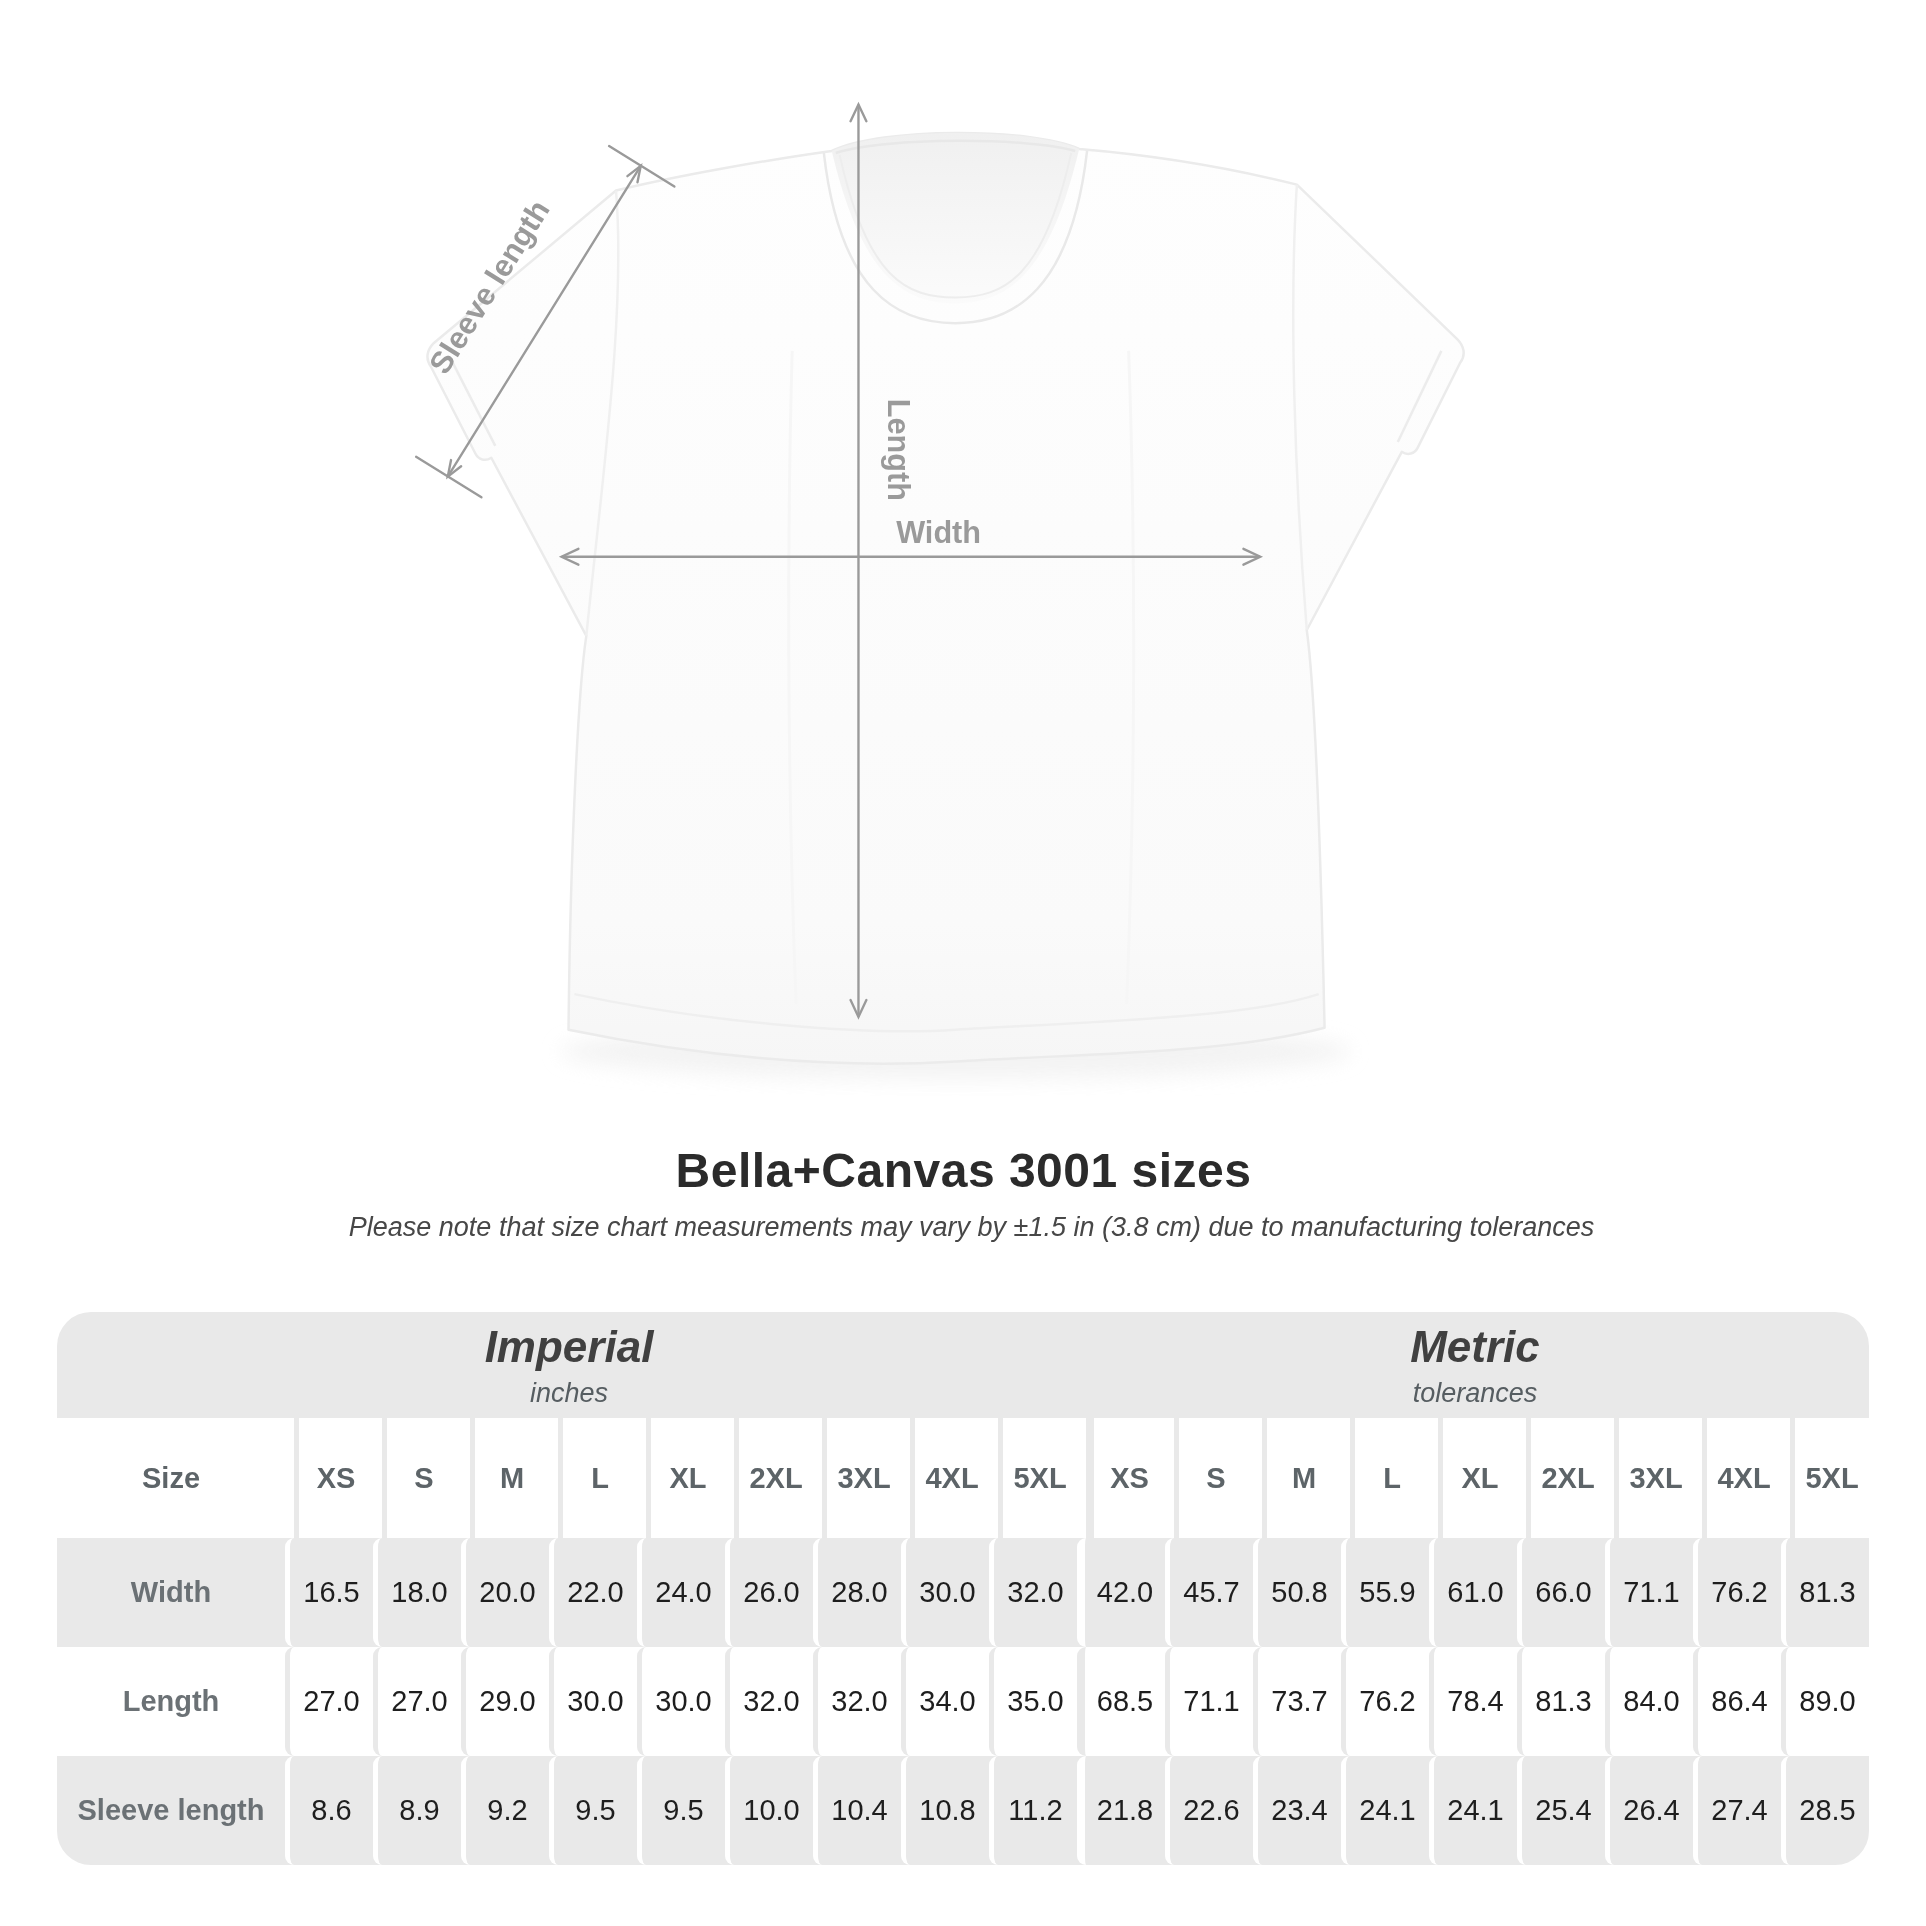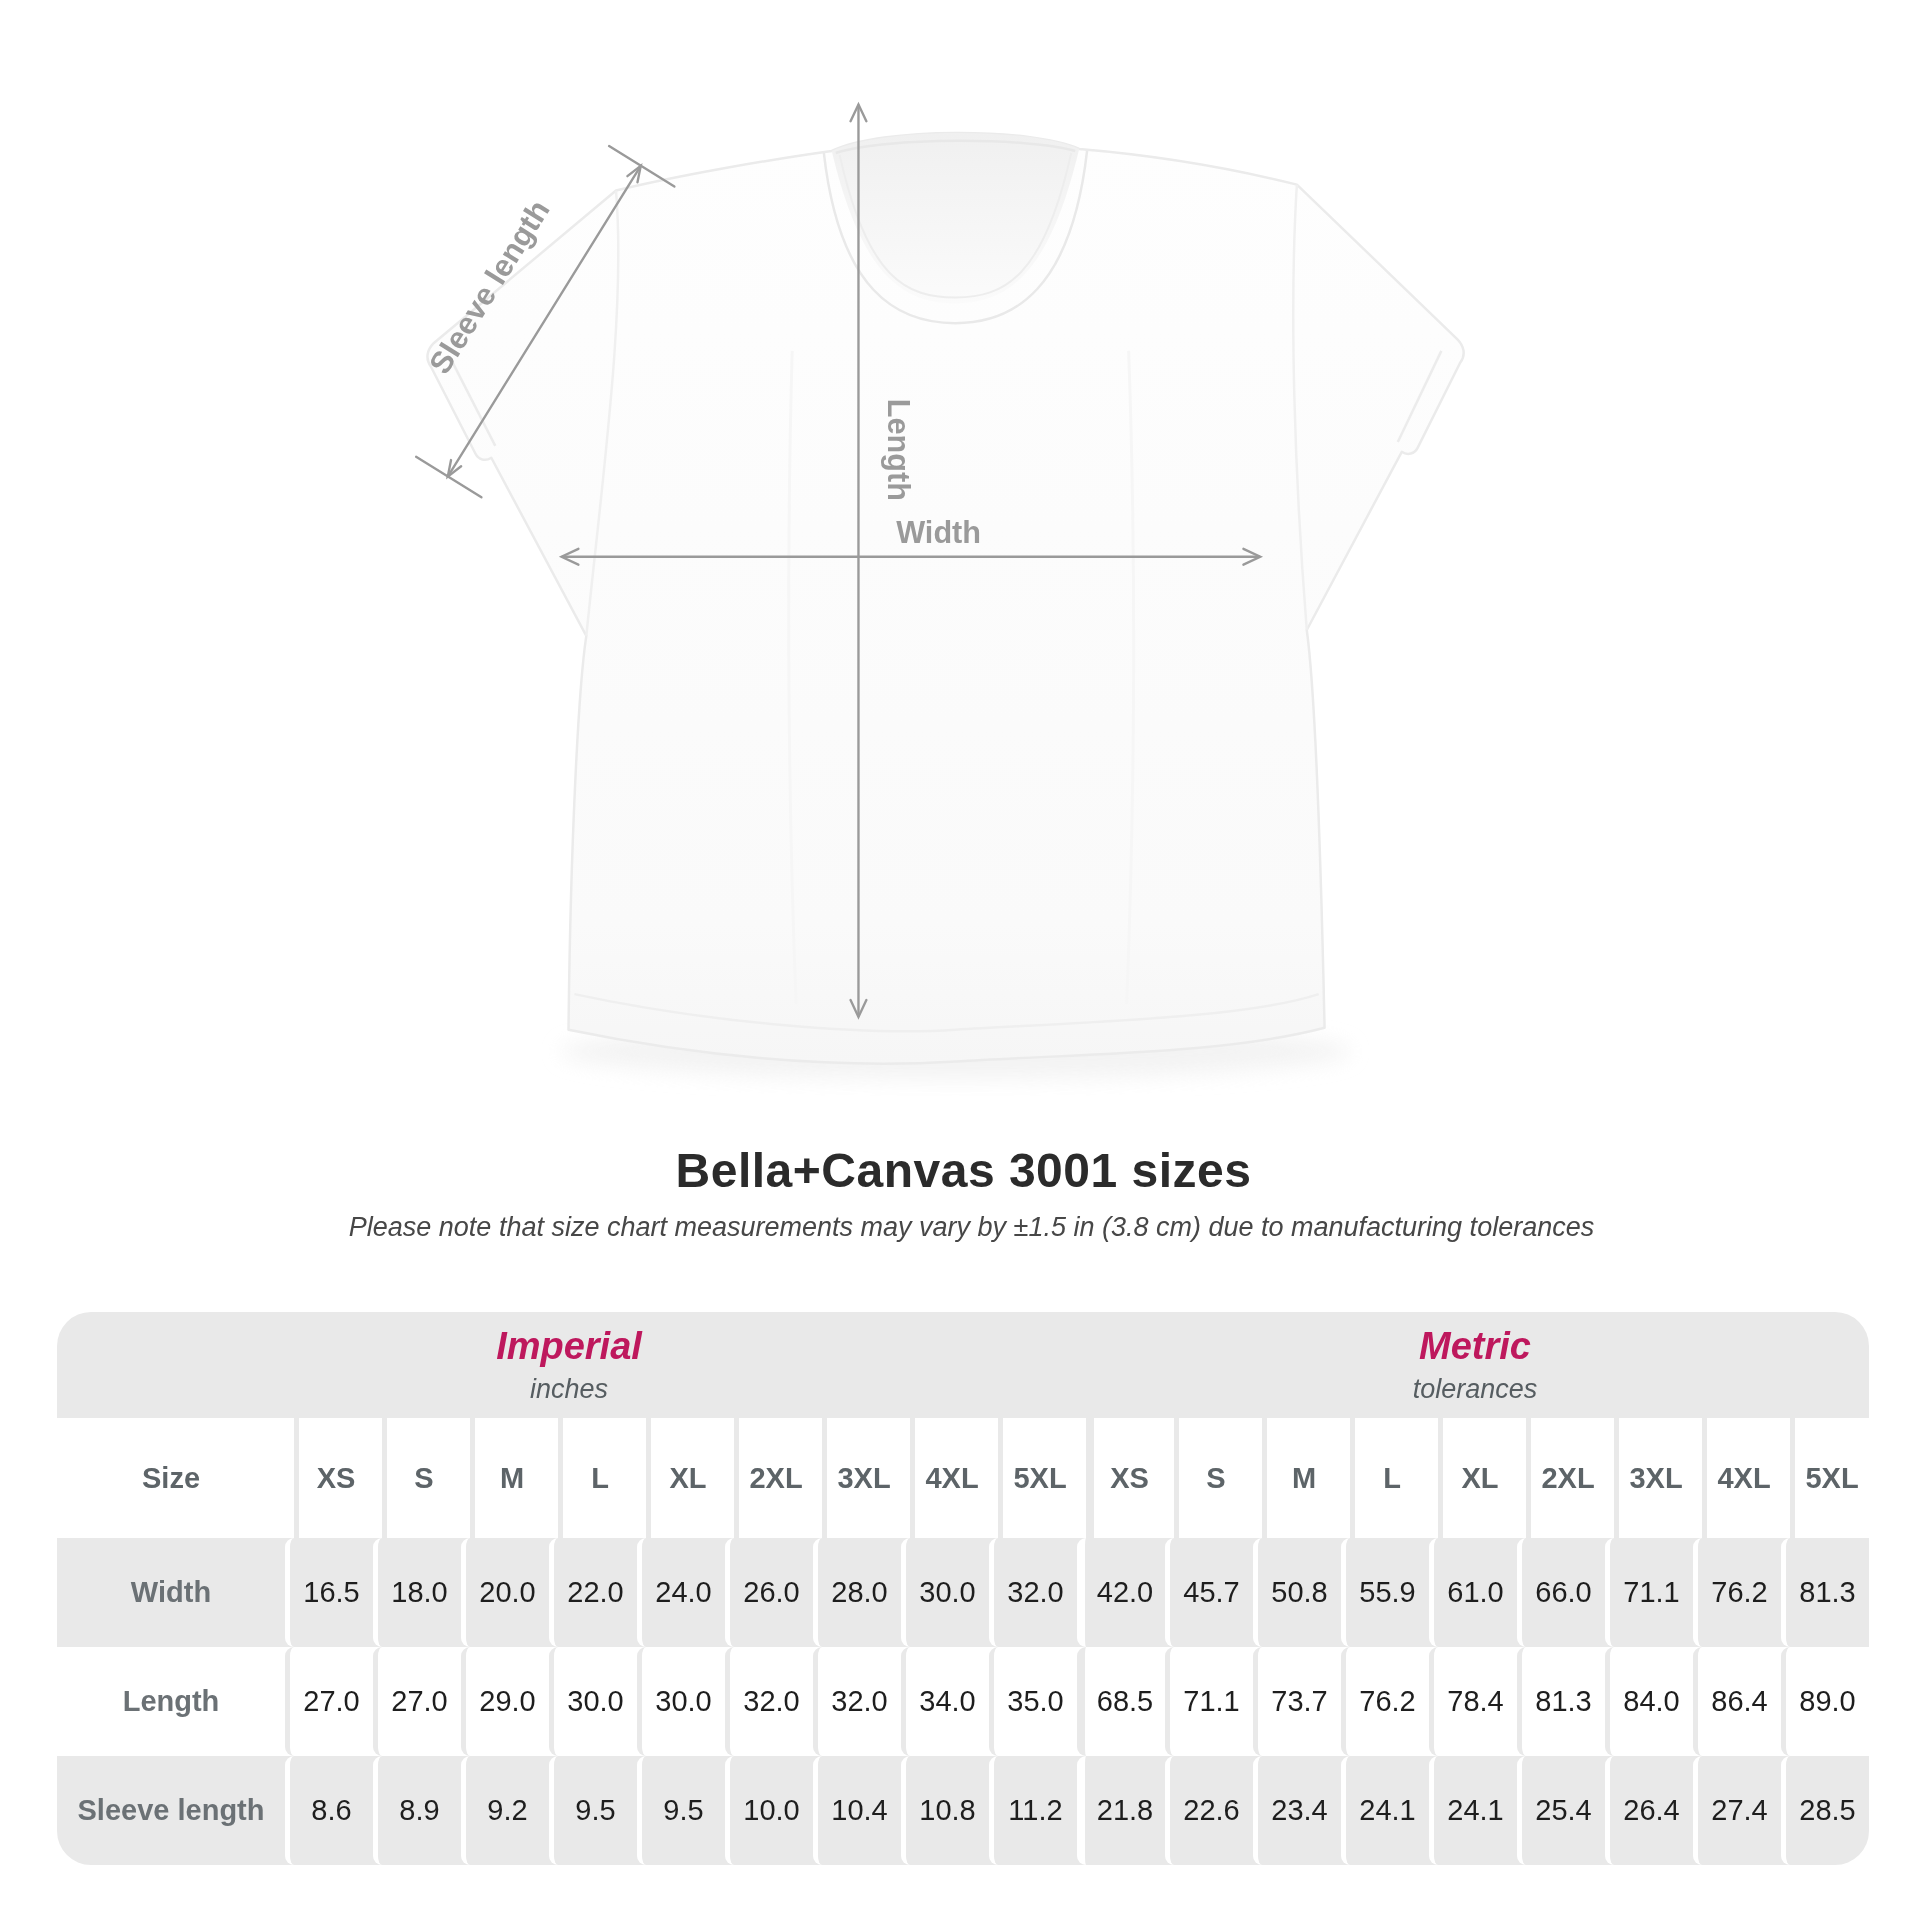--- a/index.html
+++ b/index.html
@@ -15,21 +15,21 @@
   .chart-subtitle { position: absolute; top: 1212px; left: 0; width: 100%; text-align: center;
                     font-size: 27px; font-style: italic; color: #474747; padding-left: 16px; }
 
   
   .size-table { position: absolute; left: 57px; top: 1312px; width: 1812px;
                 background: #e9e9e9; border-radius: 34px; overflow: hidden; }
   .band { display: flex; height: 106px; }
   .band-group { display: flex; flex-direction: column; align-items: center; justify-content: center; row-gap: 6px; }
   .band-imperial { width: 1024px; }
   .band-metric { flex: 1; }
-  .band-label { font-size: 38px; font-weight: bold; font-style: italic; color: #be185d; }
+  .band-label { font-size: 44px; font-weight: bold; font-style: italic; color: #404040; }
   .band-sublabel { font-size: 27px; font-style: italic; color: #565d61; }
 
   .trow { display: grid; grid-template-columns: 228px repeat(18, 1fr); height: 109px; }
   .trow.header { height: 120px; gap: 9px; }
   .trow.white { background: #ffffff; }
   .trow.gray  { background: transparent; }
   .cell { display: flex; align-items: center; justify-content: center; border-left: 5px solid transparent; }
   .cell:first-child { border-left: none; }
   .trow.white .cell { border-left-color: #e9e9e9; }
   .trow.gray  .cell { border-left-color: #ffffff; }

